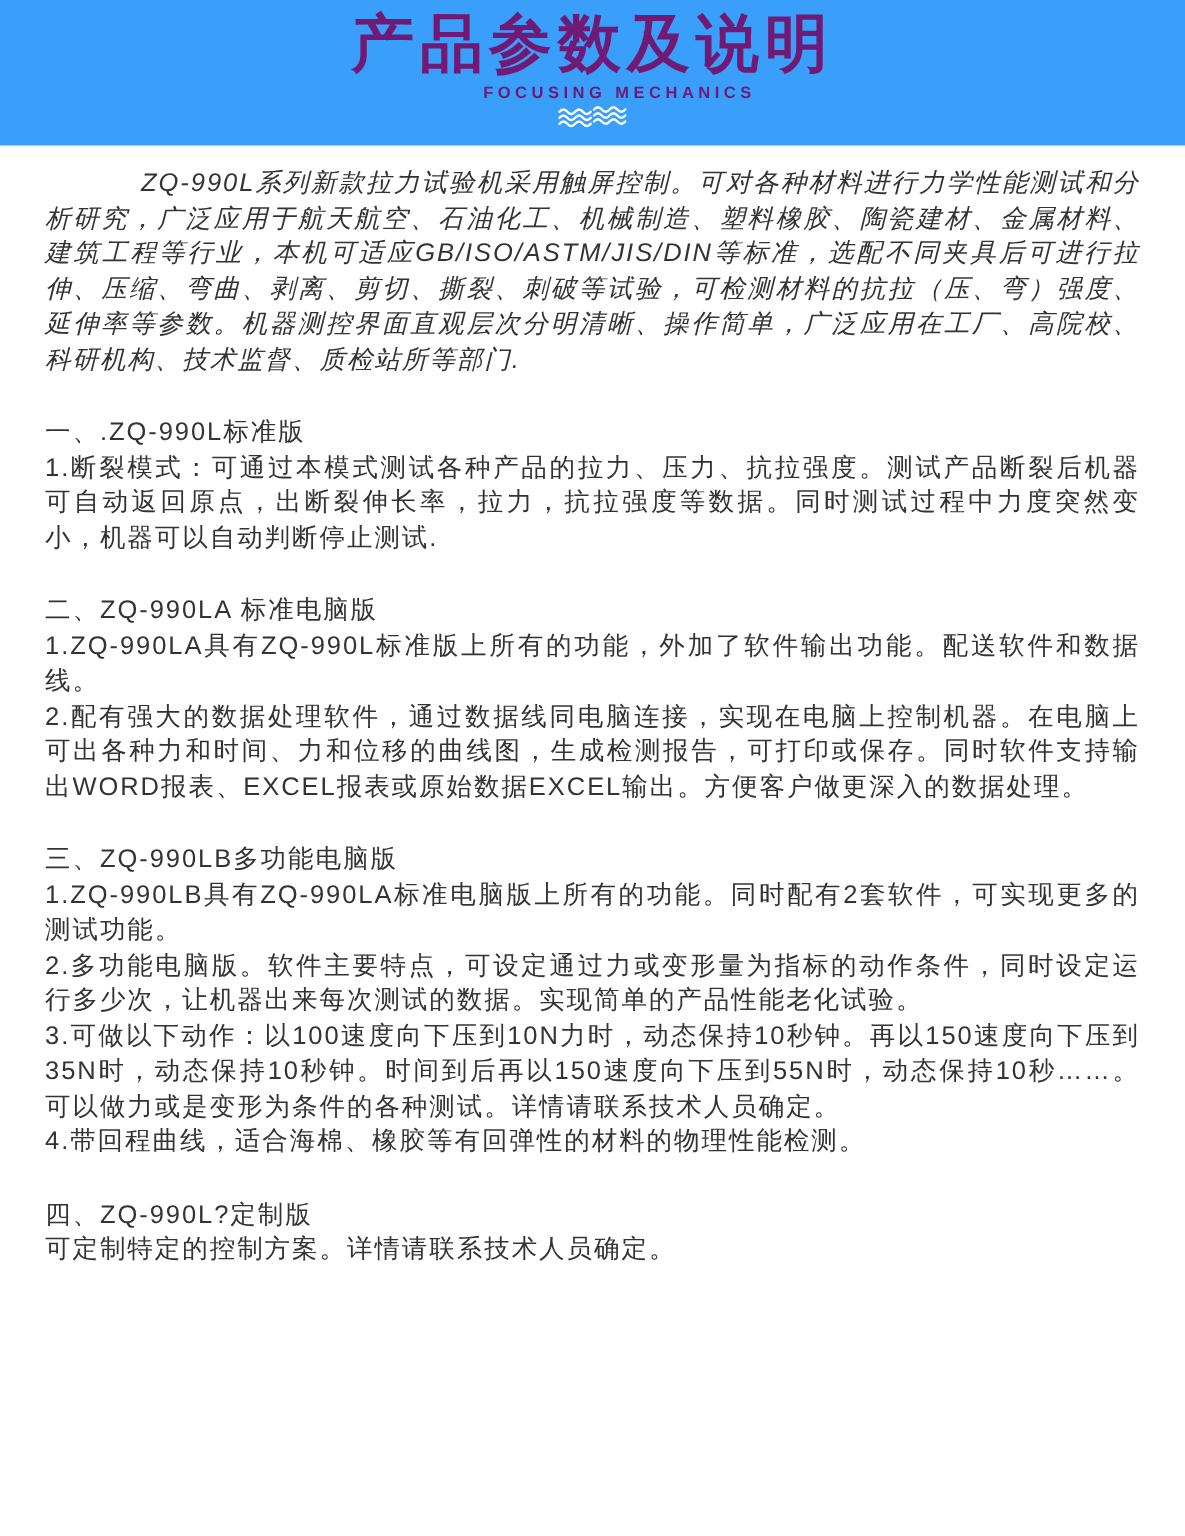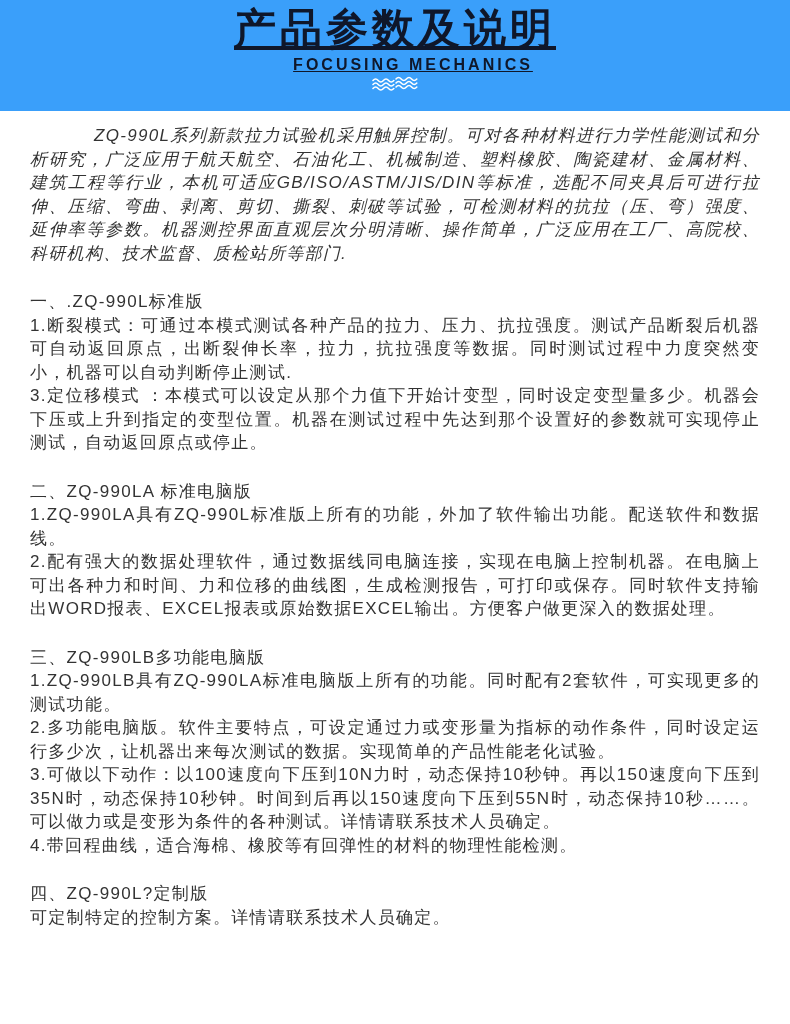--- a/index.html
+++ b/index.html
@@ -12,37 +12,36 @@
     min-height: 1024px;
     font-family: "Liberation Sans", "DejaVu Sans", sans-serif;
   }
   .page {
     width: 790px;
     box-sizing: border-box;
   }
   
   .header {
     background: #3A9FFA;
-    height: 111px;
+    height: 97px;
     box-sizing: border-box;
     text-align: center;
-    color: #0f172a;
+    color: #701a75;
     padding-top: 5px;
     overflow: hidden;
-    text-decoration: underline;
   }
   .header-title {
     font-size: 42px;
     font-weight: bold;
     letter-spacing: 4px;
     line-height: 1.15;
     margin: 0;
   }
   .header-subtitle {
-    font-size: 16px;
+    font-size: 11px;
     font-weight: bold;
     letter-spacing: 3px;
     margin-top: 3px;
     margin-left: 36px;
   }
   .header-waves {
     margin-top: 1px;
     line-height: 0;
   }
   
@@ -96,21 +95,20 @@
     </div>
   </div>
 
   <div class="content">
 
     <p class="intro">ZQ-990L系列新款拉力试验机采用触屏控制。可对各种材料进行力学性能测试和分析研究，广泛应用于航天航空、石油化工、机械制造、塑料橡胶、陶瓷建材、金属材料、建筑工程等行业，本机可适应GB/ISO/ASTM/JIS/DIN等标准，选配不同夹具后可进行拉伸、压缩、弯曲、剥离、剪切、撕裂、刺破等试验，可检测材料的抗拉（压、弯）强度、延伸率等参数。机器测控界面直观层次分明清晰、操作简单，广泛应用在工厂、高院校、科研机构、技术监督、质检站所等部门.</p>
 
     <div class="section">
       <h2 class="section-heading">一、.ZQ-990L标准版</h2>
       <p class="section-item">1.断裂模式：可通过本模式测试各种产品的拉力、压力、抗拉强度。测试产品断裂后机器可自动返回原点，出断裂伸长率，拉力，抗拉强度等数据。同时测试过程中力度突然变小，机器可以自动判断停止测试.</p>
-      <p class="section-item">3.定位移模式 ：本模式可以设定从那个力值下开始计变型，同时设定变型量多少。机器会下压或上升到指定的变型位置。机器在测试过程中先达到那个设置好的参数就可实现停止测试，自动返回原点或停止。</p>
     </div>
 
     <div class="section">
       <h2 class="section-heading">二、ZQ-990LA 标准电脑版</h2>
       <p class="section-item">1.ZQ-990LA具有ZQ-990L标准版上所有的功能，外加了软件输出功能。配送软件和数据线。</p>
       <p class="section-item">2.配有强大的数据处理软件，通过数据线同电脑连接，实现在电脑上控制机器。在电脑上可出各种力和时间、力和位移的曲线图，生成检测报告，可打印或保存。同时软件支持输出WORD报表、EXCEL报表或原始数据EXCEL输出。方便客户做更深入的数据处理。</p>
     </div>
 
     <div class="section">
       <h2 class="section-heading">三、ZQ-990LB多功能电脑版</h2>

